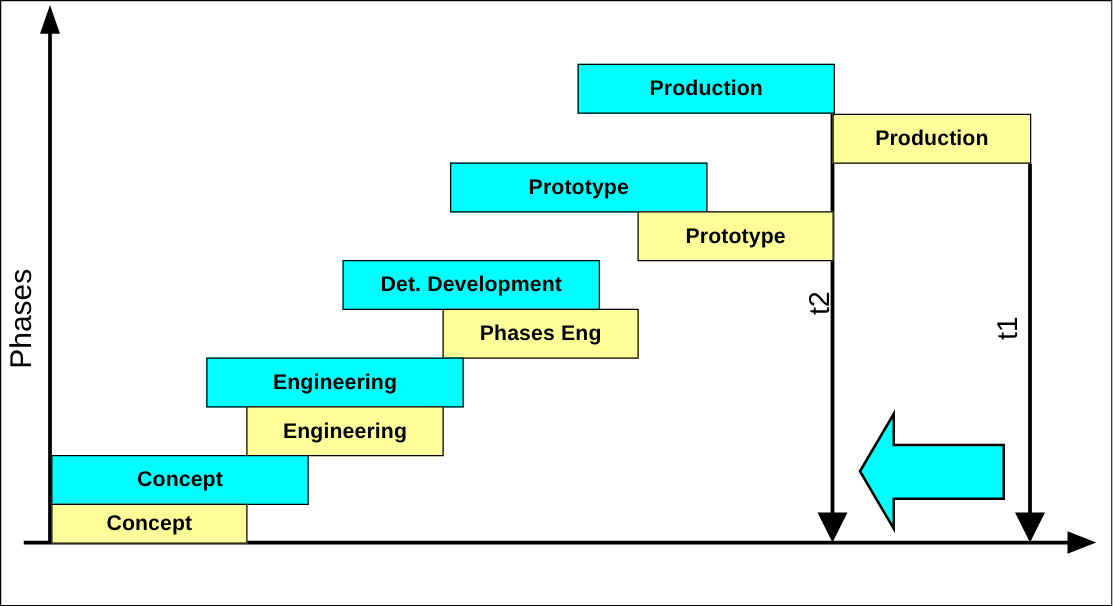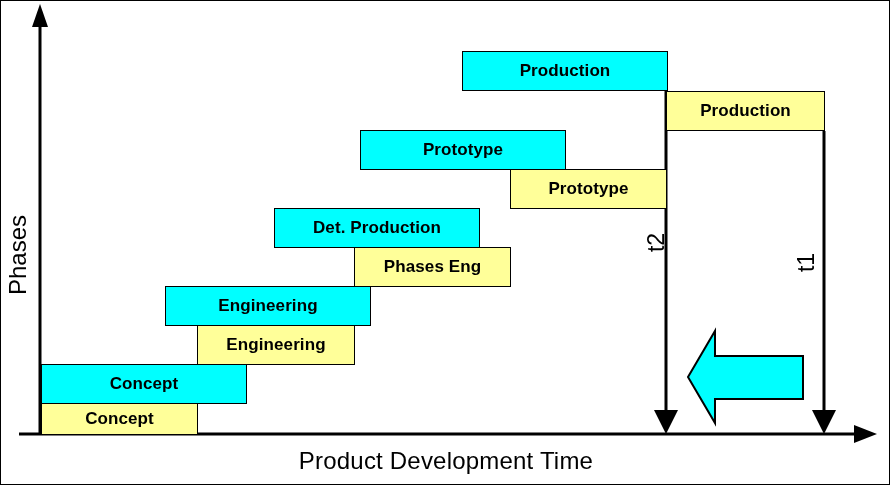--- a/index.html
+++ b/index.html
@@ -109,33 +109,32 @@
   </svg>
 
   <div class="bar cyan" style="left:461px; top:50px;  width:206px; height:40px;">Production</div>
 
   <div class="bar yellow" style="left:665px; top:90px;  width:159px; height:40px;">Production</div>
 
   <div class="bar cyan" style="left:359px; top:129px; width:206px; height:40px;">Prototype</div>
 
   <div class="bar yellow" style="left:509px; top:168px; width:157px; height:40px;">Prototype</div>
 
-  <div class="bar cyan" style="left:273px; top:207px; width:206px; height:40px;">Det. Production</div>
+  <div class="bar cyan" style="left:273px; top:207px; width:206px; height:40px;">Det. Development</div>
 
   <div class="bar yellow" style="left:353px; top:246px; width:157px; height:40px;">Phases Eng</div>
 
   <div class="bar cyan" style="left:164px; top:285px; width:206px; height:40px;">Engineering</div>
 
   <div class="bar yellow" style="left:196px; top:324px; width:158px; height:40px;">Engineering</div>
 
   <div class="bar cyan" style="left:40px;  top:363px; width:206px; height:40px;">Concept</div>
 
   <div class="bar yellow" style="left:40px;  top:402px; width:157px; height:32px;">Concept</div>
 
   <div class="tlabel" style="left:620px; top:228px; width:70px;">t2</div>
 
   <div class="tlabel" style="left:770px; top:248px; width:70px;">t1</div>
 
-  <div class="axis-label-x">Product Development Time</div>
 
   <div class="axis-label-y">Phases</div>
 
 </div>
 
 </body></html>

